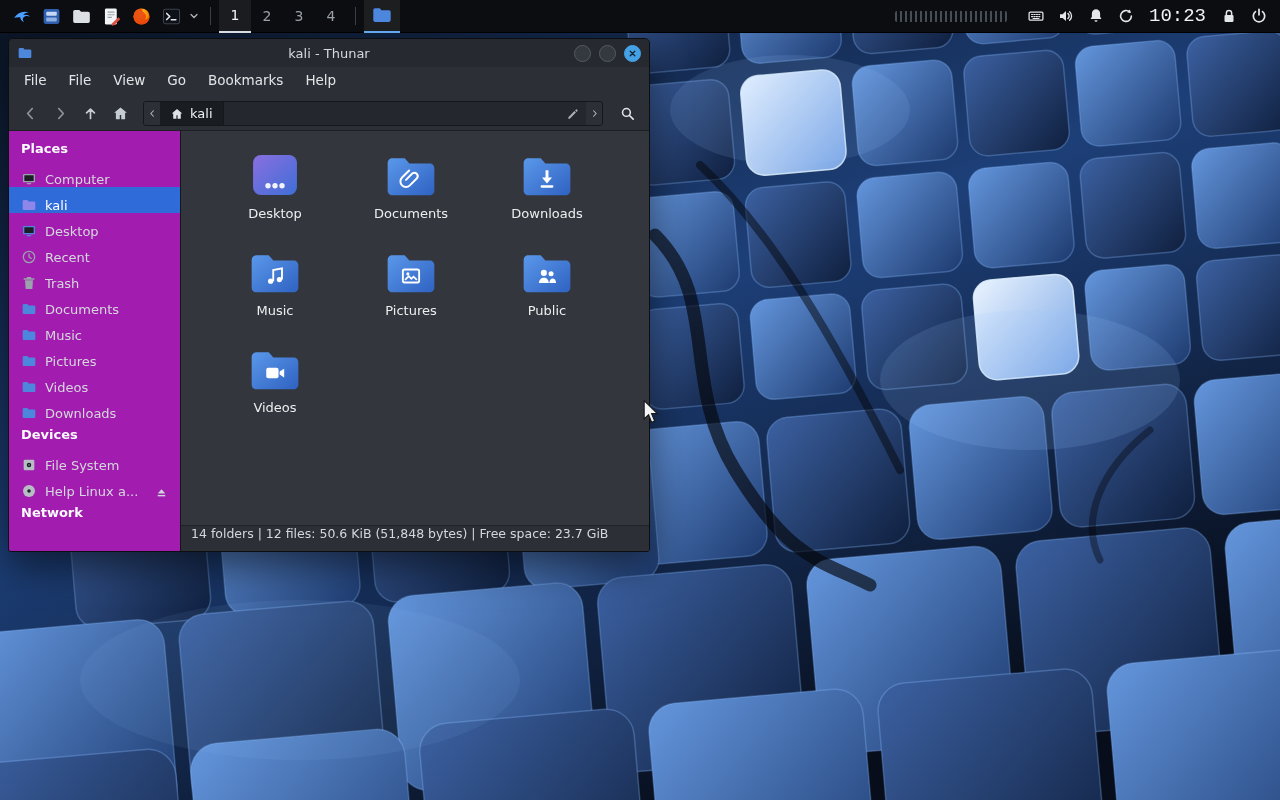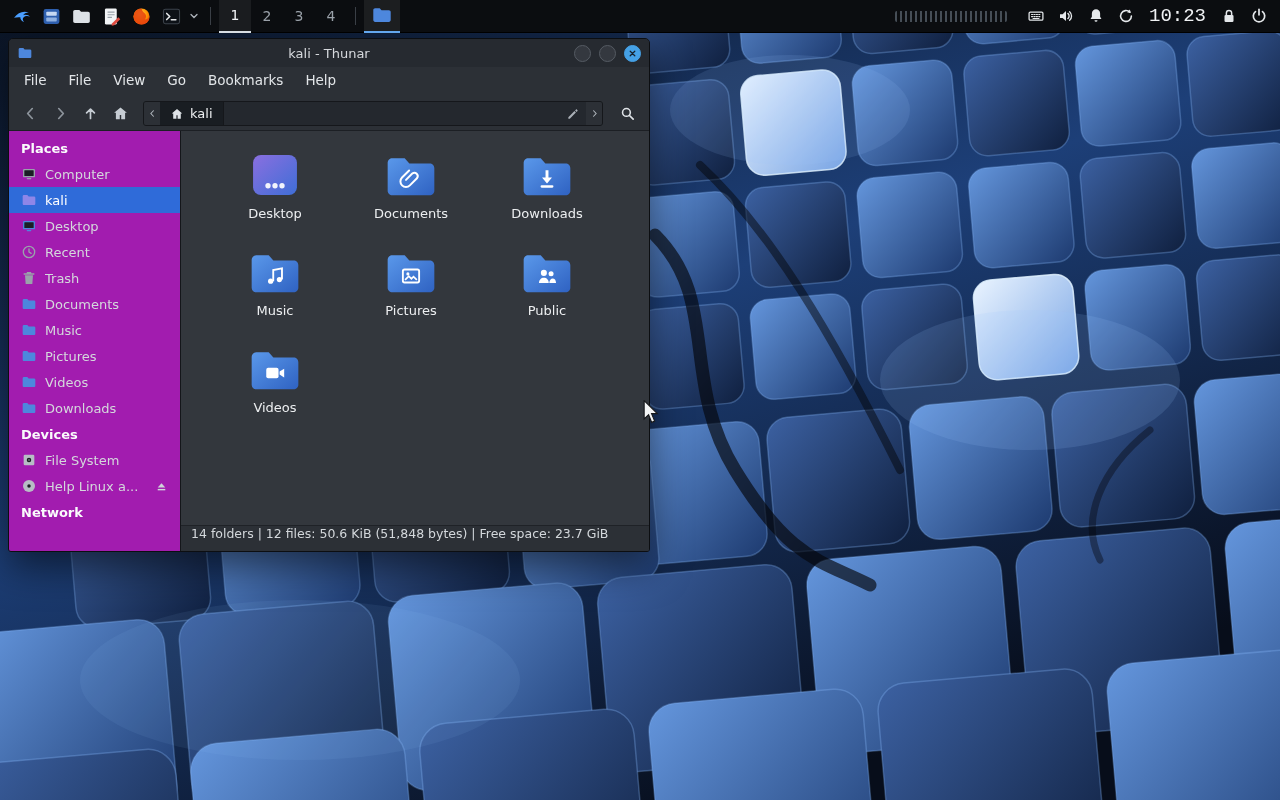--- a/index.html
+++ b/index.html
@@ -54,21 +54,21 @@
   .path-home{background:#191d22;border:none;border-right:1px solid #15171b;height:100%;display:flex;align-items:center;gap:6px;padding:0 10px;color:#eceef0;font-size:13px;cursor:pointer;font-family:inherit}
   .path-home svg{width:14px;height:14px;color:#dfe3e7}
   .path-field{flex:1;height:100%;display:flex;align-items:center;justify-content:flex-end;padding:0 6px;cursor:text}
   .path-field svg{width:14px;height:14px;color:#aab0b7}
   .search-btn{background:none;border:none;width:28px;height:26px;display:flex;align-items:center;justify-content:center;color:#dfe3e7;cursor:pointer;border-radius:3px}
   .search-btn svg{width:17px;height:17px}
 
   .wbody{flex:1;display:flex;min-height:0}
   .sidebar{width:172px;background:#a21caf;border-right:1px solid #14161a;overflow:hidden;padding-top:4px}
   .shead{font-size:13px;font-weight:bold;color:#fafbfc;padding:6px 12px 5px;height:26px}
-  .srow{height:26px;display:flex;align-items:center;gap:8px;padding:0 12px;font-size:13px;color:#d4d8dc;cursor:pointer}
+  .srow{height:26px;display:flex;align-items:flex-end;gap:8px;padding:0 12px;font-size:13px;color:#d4d8dc;cursor:pointer}
   .srow.selected{background:#2f6bd9;color:#fff}
   .sic{width:16px;height:16px;flex:0 0 auto}
   .sic svg{width:16px;height:16px}
   .c-mono{color:#9aa2ab}
   .c-fold{color:#4d87dd}
   .c-kali{color:#8e86e8}
   .c-dev{color:#b7bdc5}
   .slabel{white-space:nowrap;overflow:hidden;text-overflow:ellipsis}
   .eject{margin-left:auto;color:#cfd4da;width:13px;height:13px}
   .eject svg{width:13px;height:13px}

